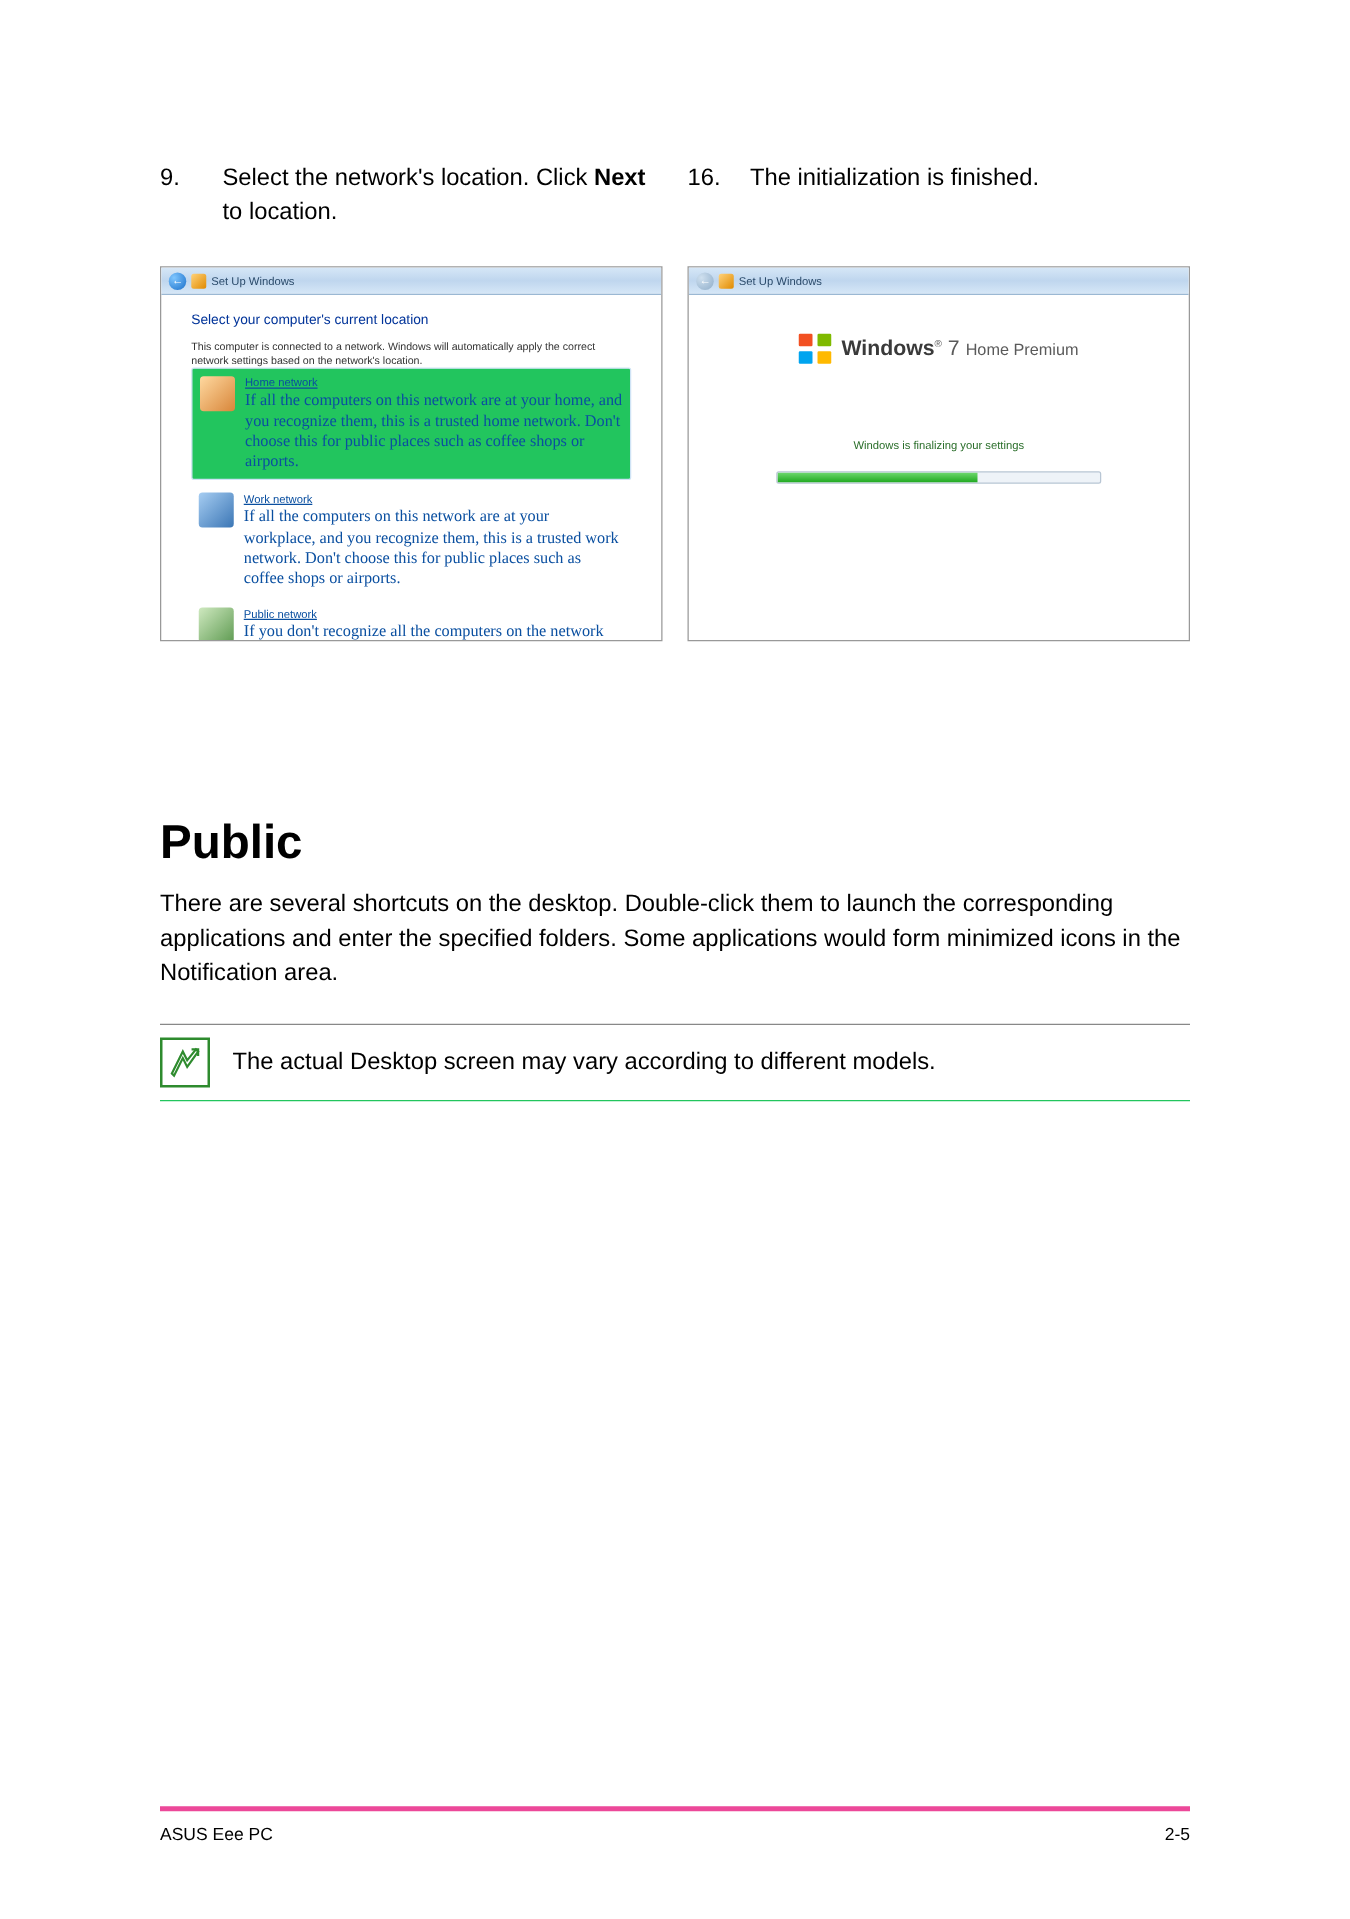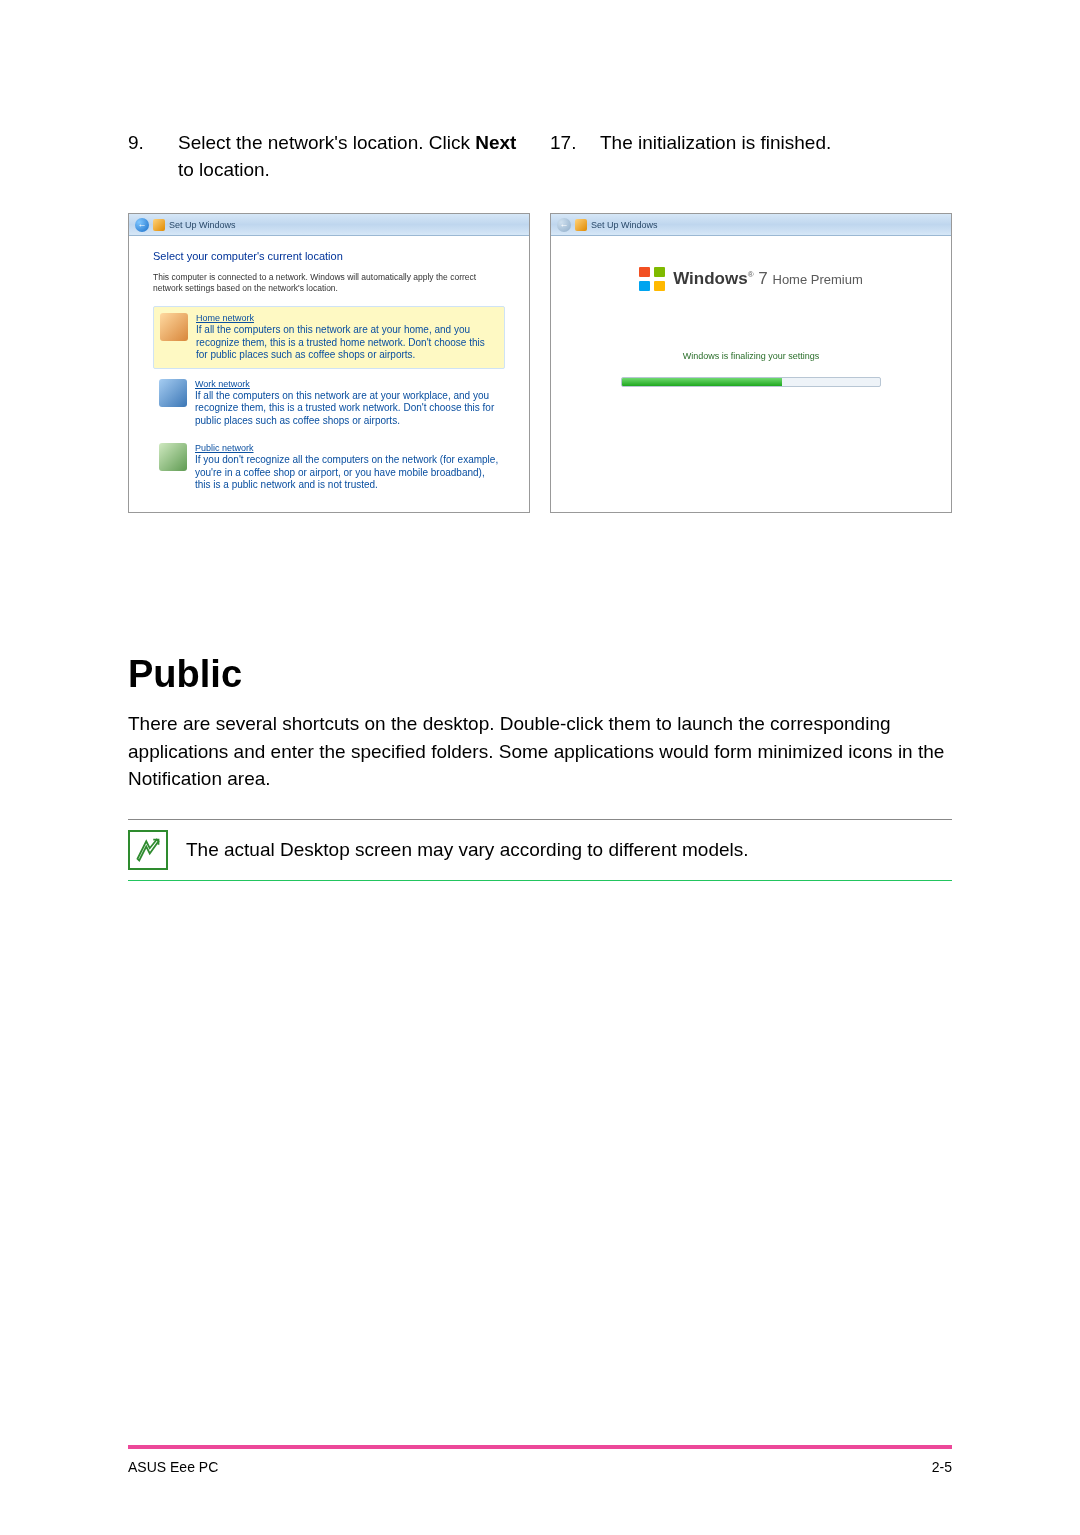--- a/index.html
+++ b/index.html
@@ -68,39 +68,39 @@
     line-height: 1;
   }
   .hdr-icon {
     width: 12px; height: 12px;
     background: linear-gradient(135deg,#ffd27a,#e08a00);
     border-radius: 2px;
   }
   .hdr-title { color: #2a4a6a; font-size: 9px; }
   .sc-body { padding: 14px 24px 8px 24px; }
   .sc-heading { color: #003399; font-size: 11px; margin-bottom: 10px; }
-  .sc-sub { color: #333; font-size: 8.5px; line-height: 1.3; margin-bottom: 12px; }
+  .sc-sub { color: #333; font-size: 8.5px; line-height: 1.3; }
   .net-opt {
     display: flex;
     gap: 8px;
     padding: 6px 6px;
     margin-bottom: 4px;
   }
-  .net-opt.highlight { border: 1px solid #cfe3f5; background: #fef9c3; border-radius: 2px; }
+  .net-opt.highlight { border: 1px solid #cfe3f5; background: #22c55e; border-radius: 2px; }
   .net-icon {
     width: 28px; height: 28px;
     flex-shrink: 0;
     border-radius: 3px;
   }
   .net-icon.home { background: linear-gradient(135deg,#ffd9a0,#d8863a); }
   .net-icon.work { background: linear-gradient(135deg,#a6cdf2,#3b76b5); }
   .net-icon.public { background: linear-gradient(135deg,#cfe9c0,#5f9b52); }
   .net-text { flex: 1; }
   .net-title { color: #0a4fa0; font-size: 9px; text-decoration: underline; margin-bottom: 1px; }
-  .net-desc { color: #0a4fa0; font-size: 10px; line-height: 1.25; }
+  .net-desc { color: #0a4fa0; font-size: 13px; line-height: 1.25; font-family: Liberation Serif, serif; }
   .sc-footnote { color: #333; font-size: 8px; padding: 0 24px; margin-top: 8px; }
 
   .sc2-body {
     display: flex;
     flex-direction: column;
     align-items: center;
     padding-top: 31px;
   }
   .win7-logo-row { display: flex; align-items: center; gap: 8px; margin-bottom: 60px; }
   .win-flag {
@@ -166,21 +166,21 @@
 <div class="page">
 
   <div class="steps-row">
     <div class="step-col">
       <div class="step-num">9.</div>
       <div class="step-text">
         <span>Select the network's location. Click </span><b>Next</b><span> to location.</span>
       </div>
     </div>
     <div class="step-col">
-      <div class="step-num">17.</div>
+      <div class="step-num">16.</div>
       <div class="step-text">The initialization is finished.</div>
     </div>
   </div>
 
   <div class="screenshots-row">
 
     <div class="screenshot">
       <div class="blur-header">
         <span class="nav-back">←</span>
         <span class="hdr-icon"></span>

